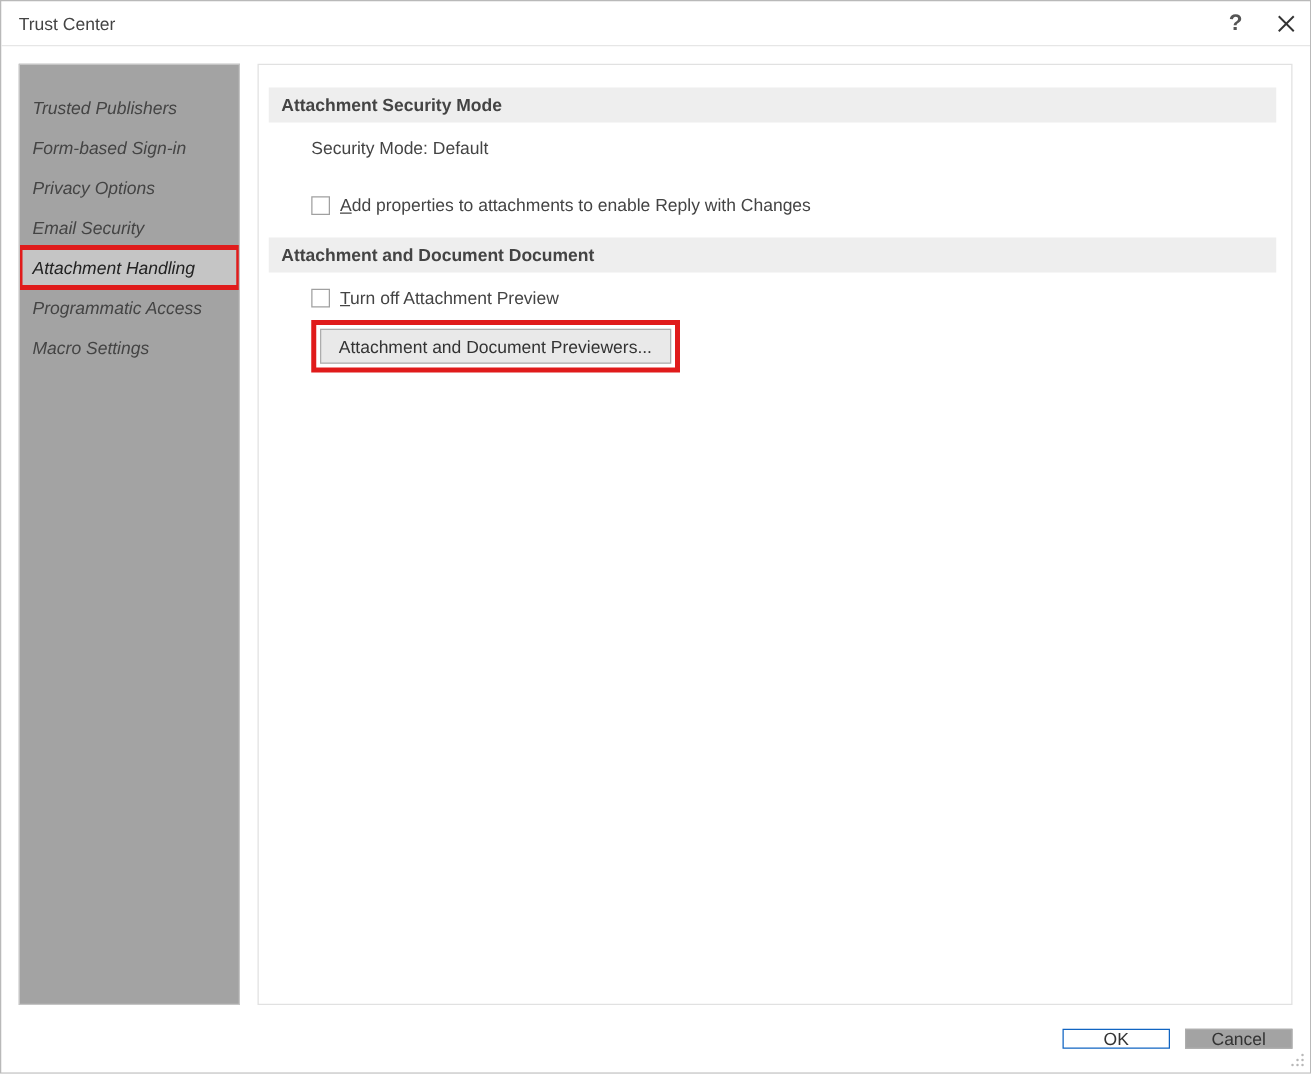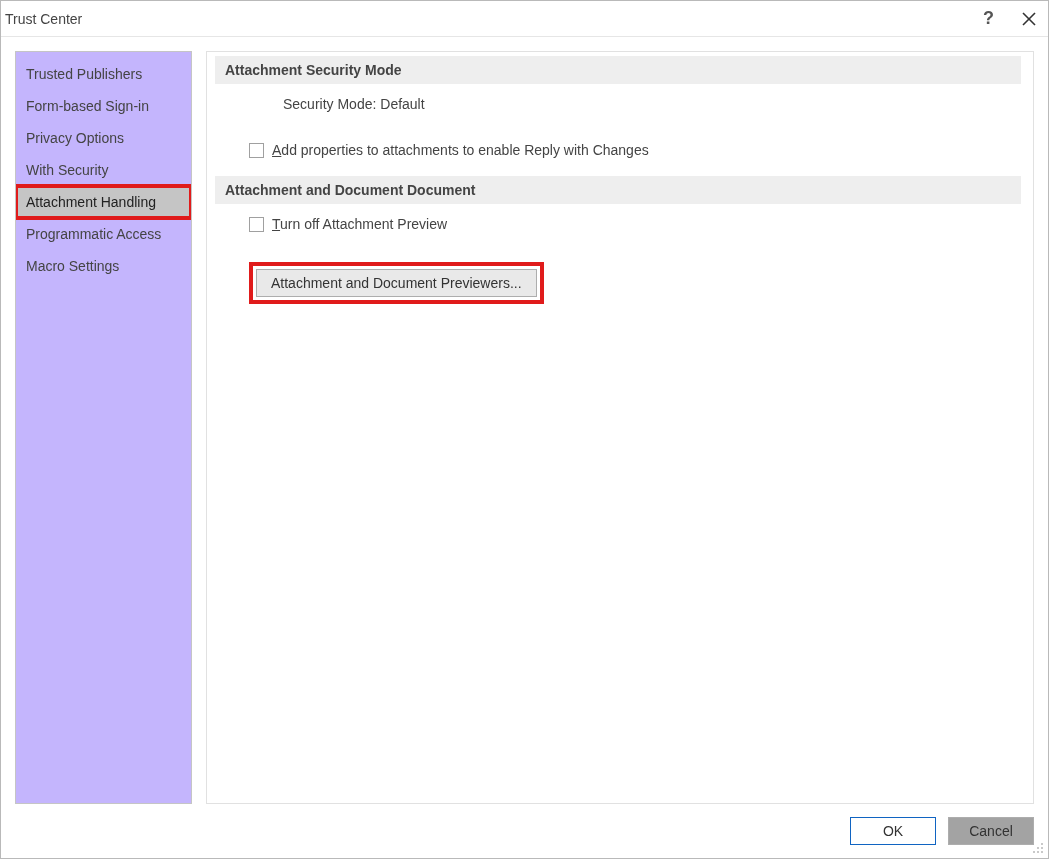--- a/index.html
+++ b/index.html
@@ -17,21 +17,21 @@
     display: flex;
     flex-direction: column;
     background: #fff;
     position: relative;
   }
   .titlebar {
     height: 36px;
     display: flex;
     align-items: center;
     justify-content: space-between;
-    padding: 0 10px 0 4px;
+    padding: 0 10px 0 14px;
     border-bottom: 1px solid #e6e6e6;
     color: #444;
   }
   .titlebar .title-text { font-size: 14px; color: #444; }
   .titlebar .title-ctrls {
     display: flex; gap: 26px; align-items: center;
     color: #555;
   }
   .titlebar .help {
     font-size: 18px; font-weight: 600; color: #555;
@@ -46,39 +46,40 @@
   .body {
     flex: 1;
     display: flex;
     padding: 14px 14px 0 14px;
     gap: 14px;
     min-height: 0;
   }
   .sidebar {
     width: 177px;
     border: 1px solid #c5c5c5;
-    background: #c4b5fd;
-    padding: 6px 0;
+    background: #a3a3a3;
+    padding: 18px 0;
     overflow: hidden;
+    font-style: italic;
   }
   .sidebar-item {
     padding: 8px 10px;
     font-size: 14px;
     color: #444;
     cursor: pointer;
     white-space: nowrap;
   }
   .sidebar-item.selected {
     background: #c5c5c5;
     color: #222;
   }
   .content {
     flex: 1;
     border: 1px solid #e1e1e1;
-    padding: 4px 12px 12px 8px;
+    padding: 18px 12px 12px 8px;
     display: flex;
     flex-direction: column;
     gap: 18px;
     min-height: 0;
   }
   .section {}
   .section-header {
     background: #eeeeee;
     padding: 6px 10px;
     font-weight: 600;
@@ -86,21 +87,21 @@
     color: #444;
   }
   .section-body {
     padding-top: 12px;
     padding-left: 34px;
     display: flex;
     flex-direction: column;
     gap: 10px;
     align-items: flex-start;
   }
-  .kv-line { color: #444; margin-left: 34px; }
+  .kv-line { color: #444; }
   .chk-row {
     display: flex; align-items: flex-end; gap: 8px;
   }
   .chk-box {
     width: 15px; height: 15px;
     border: 1px solid #a0a0a0;
     background: #fff;
     cursor: pointer;
   }
   .chk-label {
@@ -121,31 +122,30 @@
   .footer {
     height: 54px;
     display: flex;
     align-items: center;
     justify-content: flex-end;
     gap: 12px;
     padding: 0 14px;
   }
   .footer .btn {
     width: 86px;
-    height: 28px;
+    height: 16px;
     padding: 0;
     display:flex; align-items:center; justify-content:center;
   }
   .btn-ok { background: #fff; border: 1px solid #1064c2; color: #333; }
   .btn-cancel { background: #a3a3a3; border: 1px solid #adadad; }
   .red-outline-btn {
     border: 4px solid #e01b1b;
     padding: 3px;
     display: inline-block;
-    margin-top: 20px;
   }
   .sidebar-item.red {
     outline: 4px solid #e01b1b;
     outline-offset: -2px;
   }
   .resize-grip {
     position:absolute; right:4px; bottom:4px;
     width:14px; height:14px;
     opacity:0.6;
   }
@@ -167,21 +167,21 @@
       </span>
     </div>
   </div>
 
   <div class="body">
 
     <div class="sidebar" id="sidebar">
         <div class="sidebar-item">Trusted Publishers</div>
         <div class="sidebar-item">Form-based Sign-in</div>
         <div class="sidebar-item">Privacy Options</div>
-        <div class="sidebar-item">With Security</div>
+        <div class="sidebar-item">Email Security</div>
         <div class="sidebar-item selected red">Attachment Handling</div>
         <div class="sidebar-item">Programmatic Access</div>
         <div class="sidebar-item">Macro Settings</div>
       </div>
 
     <div class="content">
 
       <div class="section">
         <div class="section-header">Attachment Security Mode</div>
         <div class="section-body">

